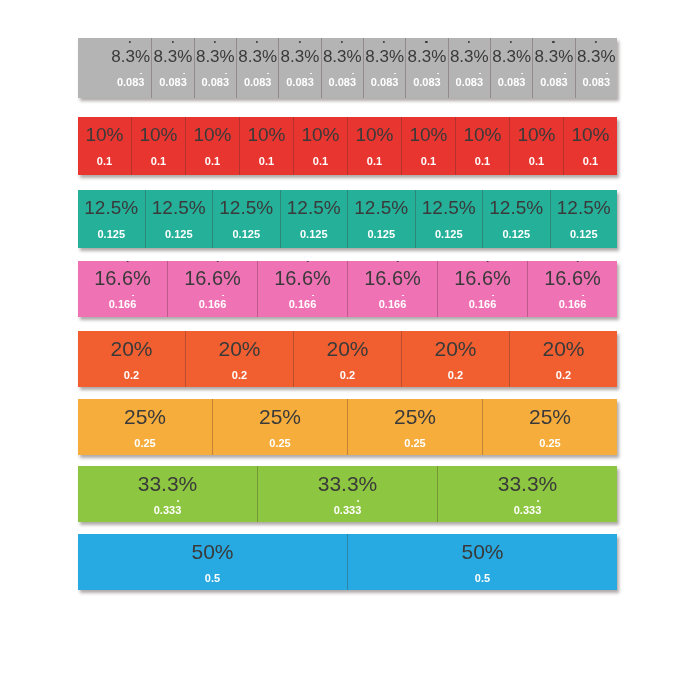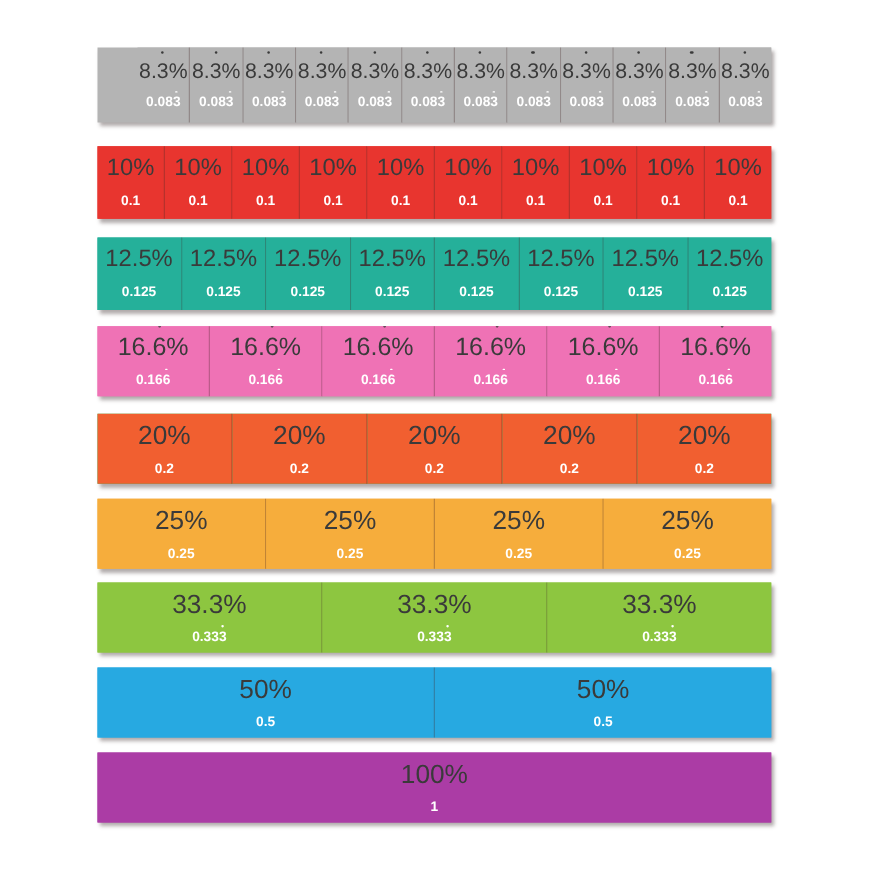--- a/index.html
+++ b/index.html
@@ -232,21 +232,21 @@
       </div>
       <div class="cell" style="background: rgb(239, 114, 181);">
         <div class="pct" style="font-size: 20px;"><span>16.</span><span class="rec">6</span><span>%</span></div>
         <div class="dec" style="font-size: 11px; margin-top: 11px;"><span>0.16</span><span class="rec">6</span></div>
       </div>
       <div class="cell" style="background: rgb(239, 114, 181);">
         <div class="pct" style="font-size: 20px;"><span>16.</span><span class="rec">6</span><span>%</span></div>
         <div class="dec" style="font-size: 11px; margin-top: 11px;"><span>0.16</span><span class="rec">6</span></div>
       </div>
     </div>
-    <div class="bar-row" style="top: 331px; height: 56px; background: #22c55e;">
+    <div class="bar-row" style="top: 331px; height: 56px; background: #c4b5fd;">
       <div class="cell" style="background: rgb(241, 95, 48);">
         <div class="pct" style="font-size: 21px;"><span>20</span><span>%</span></div>
         <div class="dec" style="font-size: 11px; margin-top: 11px;"><span>0.2</span></div>
       </div>
       <div class="cell" style="background: rgb(241, 95, 48);">
         <div class="pct" style="font-size: 21px;"><span>20</span><span>%</span></div>
         <div class="dec" style="font-size: 11px; margin-top: 11px;"><span>0.2</span></div>
       </div>
       <div class="cell" style="background: rgb(241, 95, 48);">
         <div class="pct" style="font-size: 21px;"><span>20</span><span>%</span></div>
@@ -296,19 +296,13 @@
     <div class="bar-row" style="top: 534px; height: 56px; background: rgb(39, 169, 225);">
       <div class="cell" style="background: rgb(39, 169, 225);">
         <div class="pct" style="font-size: 21px;"><span>50</span><span>%</span></div>
         <div class="dec" style="font-size: 11px; margin-top: 11px;"><span>0.5</span></div>
       </div>
       <div class="cell" style="background: rgb(39, 169, 225);">
         <div class="pct" style="font-size: 21px;"><span>50</span><span>%</span></div>
         <div class="dec" style="font-size: 11px; margin-top: 11px;"><span>0.5</span></div>
       </div>
     </div>
-    <div class="bar-row" style="top: 602px; height: 56px; background: rgb(171, 60, 165);">
-      <div class="cell" style="background: rgb(171, 60, 165);">
-        <div class="pct" style="font-size: 21px;"><span>100</span><span>%</span></div>
-        <div class="dec" style="font-size: 11px; margin-top: 11px;"><span>1</span></div>
-      </div>
-    </div>
   </div>
 
 </body></html>

